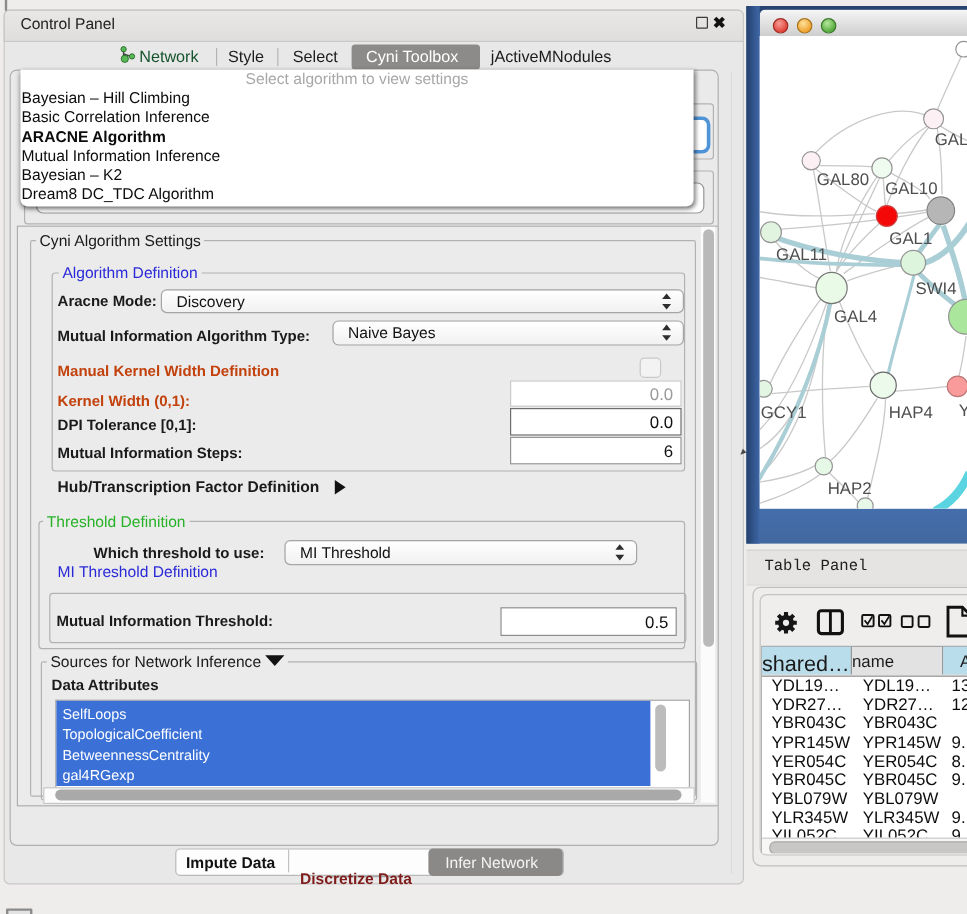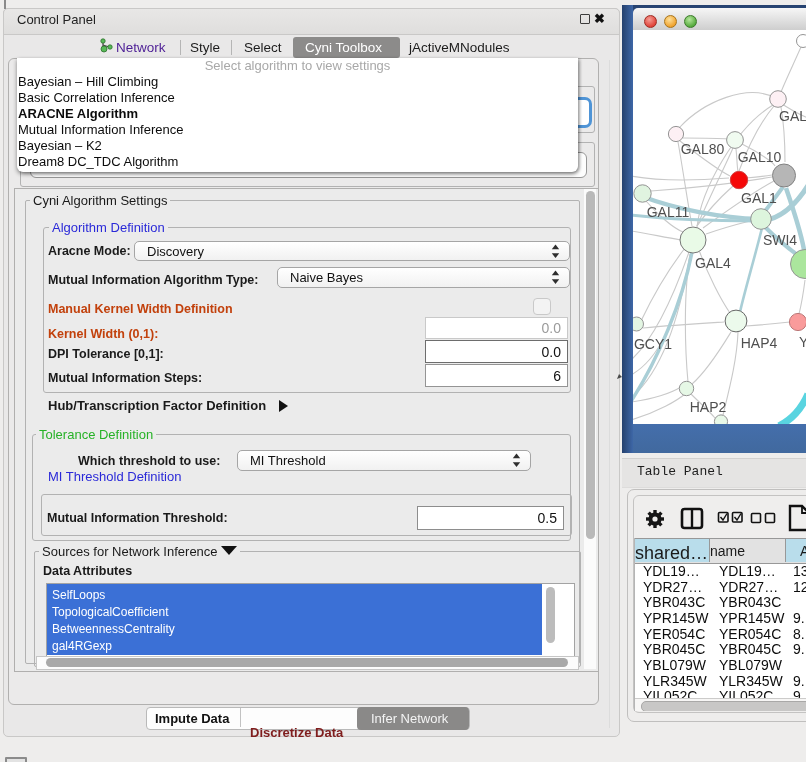--- a/index.html
+++ b/index.html
@@ -25,21 +25,21 @@
 <div class="a" style="left:580px;top:14px;width:8px;height:8px;border:1.5px solid #3c3c3c;border-radius:1px;"></div>
 <div class="a" style="left:594px;top:11px;font-size:13px;font-weight:bold;color:#111;">✖</div>
 
 <svg class="a" style="left:99px;top:38px;" width="14" height="15">
  <line x1="4" y1="4" x2="4" y2="10" stroke="#444" stroke-width="1.2"></line>
  <line x1="4" y1="7" x2="10" y2="9" stroke="#444" stroke-width="1.2"></line>
  <circle cx="4" cy="3" r="2.2" fill="#58b957" stroke="#2c6e2c" stroke-width="0.8"></circle>
  <circle cx="5" cy="11" r="3" fill="#58b957" stroke="#2c6e2c" stroke-width="0.8"></circle>
  <circle cx="11" cy="9" r="2.2" fill="#58b957" stroke="#2c6e2c" stroke-width="0.8"></circle>
 </svg>
-<div class="a" style="left:116px;top:40px;font-size:13.5px;color:#4c1d95;">Network</div>
+<div class="a" style="left:116px;top:40px;font-size:13.5px;color:#14532d;">Network</div>
 <div class="a" style="left:180px;top:40px;width:1px;height:15px;background:#b5b5b5;"></div>
 <div class="a" style="left:190px;top:40px;font-size:13.5px;color:#1c1c1c;">Style</div>
 <div class="a" style="left:231px;top:40px;width:1px;height:15px;background:#b5b5b5;"></div>
 <div class="a" style="left:244px;top:40px;font-size:13.5px;color:#1c1c1c;">Select</div>
 <div class="a" style="left:293px;top:37px;width:107px;height:21px;background:#8c8b8a;border-radius:3px;"></div>
 <div class="a" style="left:305px;top:40px;font-size:13.5px;color:#fff;">Cyni Toolbox</div>
 <div class="a" style="left:409px;top:40px;font-size:13.5px;color:#1c1c1c;">jActiveMNodules</div>
 
 <div class="a" style="left:8px;top:58px;width:589px;height:645px;background:#ebeaea;border:1px solid #b1b0af;border-radius:6px;"></div>
 
@@ -92,21 +92,21 @@
 <div class="fld" style="left:425px;top:364px;width:141px;height:21px;border:1px solid #949494;">
     <span>6</span>
   </div>
 
 <div class="lbl" style="left:48px;top:398px;font-size:13px;">Hub/Transcription Factor Definition</div>
 <svg class="a" style="left:277px;top:399px;" width="12" height="14">
     <polygon points="2,1 11,7 2,13" fill="#111"></polygon>
   </svg>
 
 <div class="grp" style="left:32px;top:434px;width:537px;height:105px;"></div>
-<div class="gcap" style="left:36px;top:427px;color:#27b227;">Tolerance Definition</div>
+<div class="gcap" style="left:36px;top:427px;color:#27b227;">Threshold Definition</div>
 <div class="lbl" style="left:78px;top:454px;">Which threshold to use:</div>
 <div class="combo" style="left:237px;top:450px;width:292px;height:19px;">
     <span>MI Threshold</span>
     <svg width="9" height="15" style="position:absolute;right:9px;top:2px;">
       <polygon points="4.5,0.5 8.2,5.2 0.8,5.2" fill="#2e2e2e"></polygon>
       <polygon points="4.5,14 8.2,9.3 0.8,9.3" fill="#2e2e2e"></polygon>
     </svg>
   </div>
 
 <div class="grp" style="left:41px;top:494px;width:529px;height:40px;"></div>

